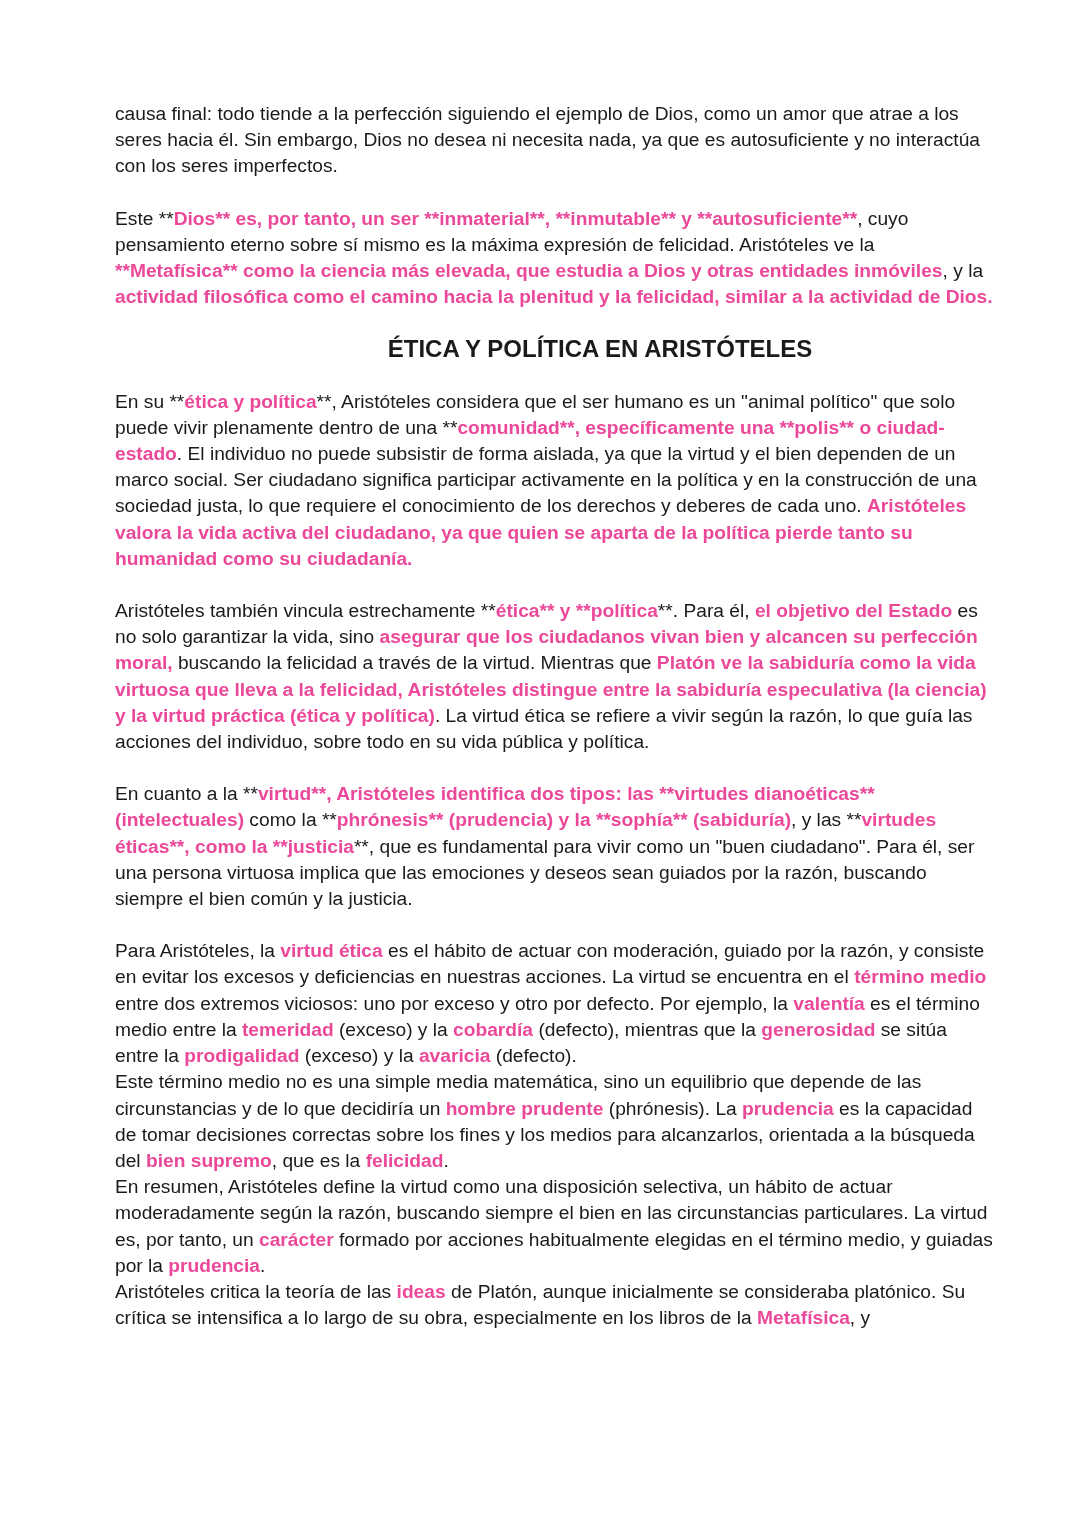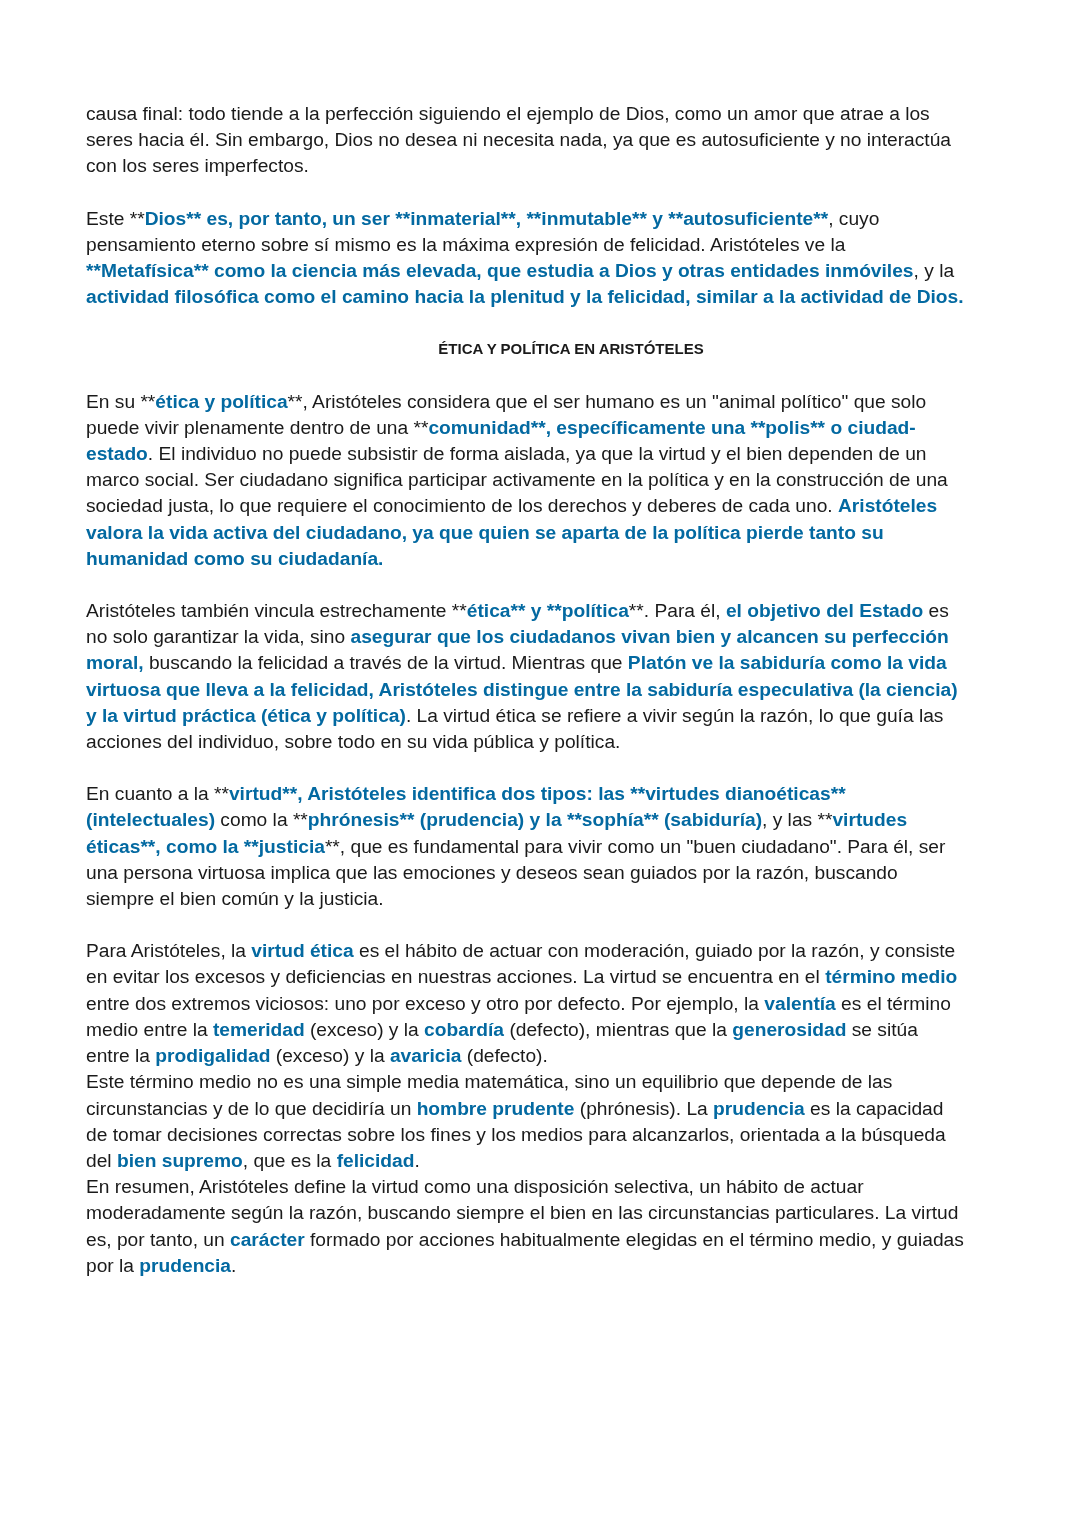--- a/index.html
+++ b/index.html
@@ -10,48 +10,49 @@
     body {
       width: 1080px;
       height: 1527px;
       overflow: hidden;
       position: relative;
       font-family: "Liberation Sans", sans-serif;
       color: #1a1a1a;
     }
     .page {
       position: absolute;
-      left: 86px;
+      left: 115px;
       top: 101px;
       width: 880px;
       font-size: 19.2px;
       line-height: 26.2px;
     }
     .para {
       margin: 0;
     }
     .gap-lg { margin-top: 26px; }
     .gap-sm { }
     .gap-none { margin-top: 0; }
     .heading {
       margin: 26px 0 13px 0;
       text-align: center;
       font-weight: bold;
-      font-size: 15px;
+      font-size: 24px;
       line-height: 26.2px;
       padding-left: 90px;
     }
-    b { font-weight: bold; color: #0369a1; }
+    b { font-weight: bold; color: #ec4899; }
   </style>
 </head>
 <body>
 
 <div class="page">
   <p class="para gap-none"><span>causa final: todo tiende a la perfección siguiendo el ejemplo de Dios, como un amor que atrae a los seres hacia él. Sin embargo, Dios no desea ni necesita nada, ya que es autosuficiente y no interactúa con los seres imperfectos.</span></p>
   <p class="para gap-lg"><span>Este **</span><b>Dios** es, por tanto, un ser **inmaterial**, **inmutable** y **autosuficiente**</b><span>, cuyo pensamiento eterno sobre sí mismo es la máxima expresión de felicidad. Aristóteles ve la </span><b>**Metafísica** como la ciencia más elevada, que estudia a Dios y otras entidades inmóviles</b><span>, y la </span><b>actividad filosófica como el camino hacia la plenitud y la felicidad, similar a la actividad de Dios.</b></p>
   <h2 class="heading">ÉTICA Y POLÍTICA EN ARISTÓTELES</h2>
   <p class="para gap-lg"><span>En su **</span><b>ética y política</b><span>**, Aristóteles considera que el ser humano es un "animal político" que solo puede vivir plenamente dentro de una **</span><b>comunidad**, específicamente una **polis** o ciudad-estado</b><span>. El individuo no puede subsistir de forma aislada, ya que la virtud y el bien dependen de un marco social. Ser ciudadano significa participar activamente en la política y en la construcción de una sociedad justa, lo que requiere el conocimiento de los derechos y deberes de cada uno. </span><b>Aristóteles valora la vida activa del ciudadano, ya que quien se aparta de la política pierde tanto su humanidad como su ciudadanía.</b></p>
   <p class="para gap-lg"><span>Aristóteles también vincula estrechamente **</span><b>ética** y **política</b><span>**. Para él, </span><b>el objetivo del Estado</b><span> es no solo garantizar la vida, sino </span><b>asegurar que los ciudadanos vivan bien y alcancen su perfección moral,</b><span> buscando la felicidad a través de la virtud. Mientras que </span><b>Platón ve la sabiduría como la vida virtuosa que lleva a la felicidad, Aristóteles distingue entre la sabiduría especulativa (la ciencia) y la virtud práctica (ética y política)</b><span>. La virtud ética se refiere a vivir según la razón, lo que guía las acciones del individuo, sobre todo en su vida pública y política.</span></p>
   <p class="para gap-lg"><span>En cuanto a la **</span><b>virtud**, Aristóteles identifica dos tipos: las **virtudes dianoéticas** (intelectuales)</b><span> como la **</span><b>phrónesis** (prudencia) y la **sophía** (sabiduría)</b><span>, y las **</span><b>virtudes éticas**, como la **justicia</b><span>**, que es fundamental para vivir como un "buen ciudadano". Para él, ser una persona virtuosa implica que las emociones y deseos sean guiados por la razón, buscando siempre el bien común y la justicia.</span></p>
   <p class="para gap-lg"><span>Para Aristóteles, la </span><b>virtud ética</b><span> es el hábito de actuar con moderación, guiado por la razón, y consiste en evitar los excesos y deficiencias en nuestras acciones. La virtud se encuentra en el </span><b>término medio</b><span> entre dos extremos viciosos: uno por exceso y otro por defecto. Por ejemplo, la </span><b>valentía</b><span> es el término medio entre la </span><b>temeridad</b><span> (exceso) y la </span><b>cobardía</b><span> (defecto), mientras que la </span><b>generosidad</b><span> se sitúa entre la </span><b>prodigalidad</b><span> (exceso) y la </span><b>avaricia</b><span> (defecto).</span></p>
   <p class="para gap-none"><span>Este término medio no es una simple media matemática, sino un equilibrio que depende de las circunstancias y de lo que decidiría un </span><b>hombre prudente</b><span> (phrónesis). La </span><b>prudencia</b><span> es la capacidad de tomar decisiones correctas sobre los fines y los medios para alcanzarlos, orientada a la búsqueda del </span><b>bien supremo</b><span>, que es la </span><b>felicidad</b><span>.</span></p>
   <p class="para gap-sm"><span>En resumen, Aristóteles define la virtud como una disposición selectiva, un hábito de actuar moderadamente según la razón, buscando siempre el bien en las circunstancias particulares. La virtud es, por tanto, un </span><b>carácter</b><span> formado por acciones habitualmente elegidas en el término medio, y guiadas por la </span><b>prudencia</b><span>.</span></p>
+  <p class="para gap-sm"><span>Aristóteles critica la teoría de las </span><b>ideas</b><span> de Platón, aunque inicialmente se consideraba platónico. Su crítica se intensifica a lo largo de su obra, especialmente en los libros de la </span><b>Metafísica</b><span>, y</span></p>
 </div>
 
 </body></html>

